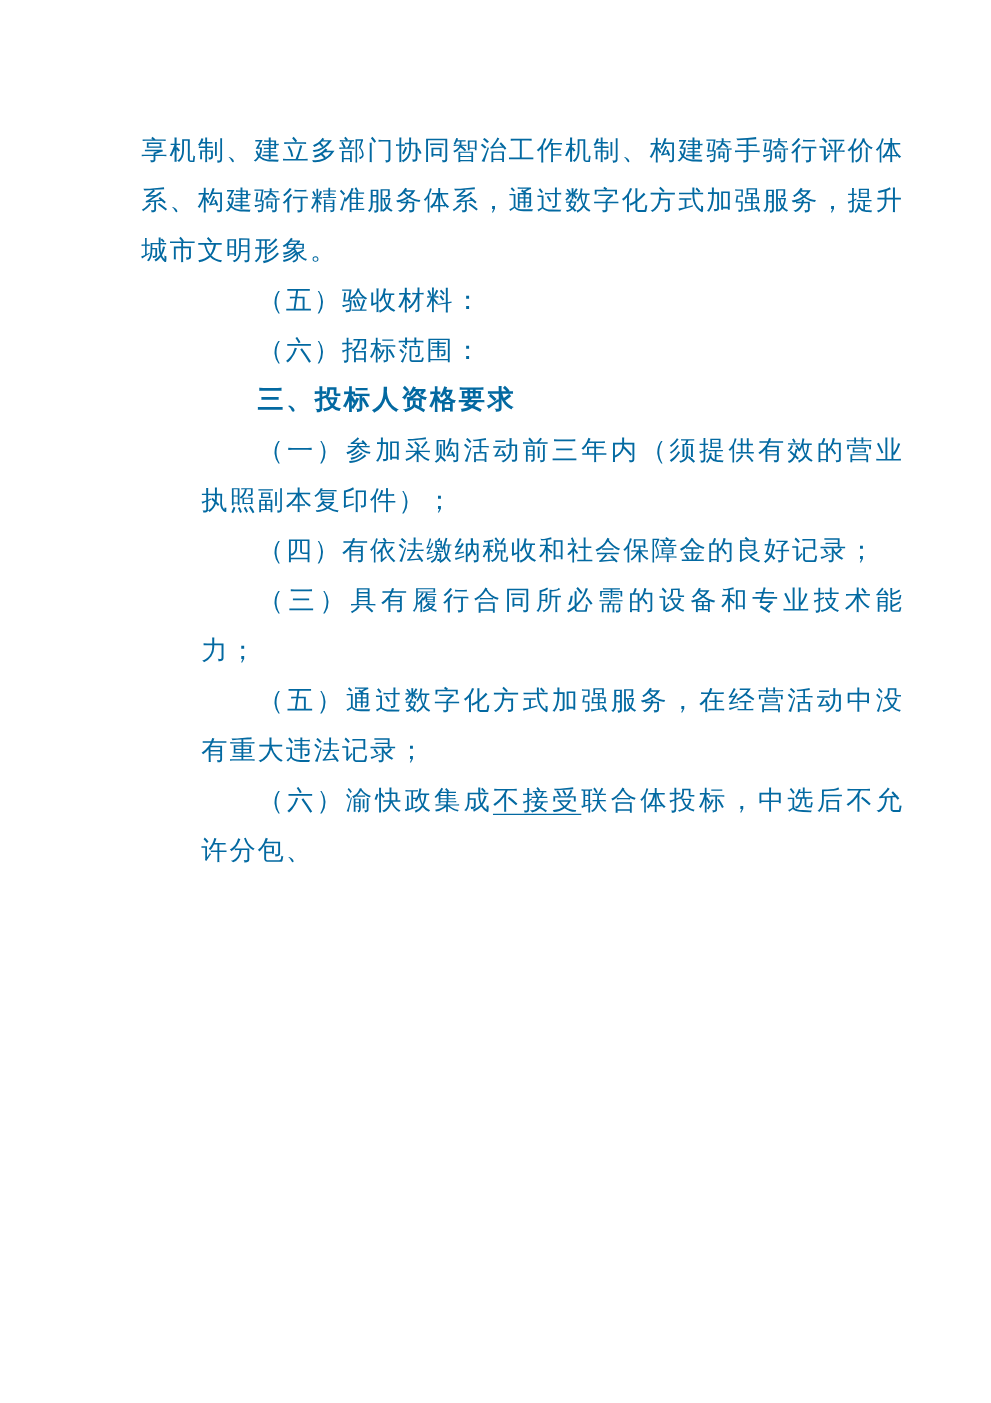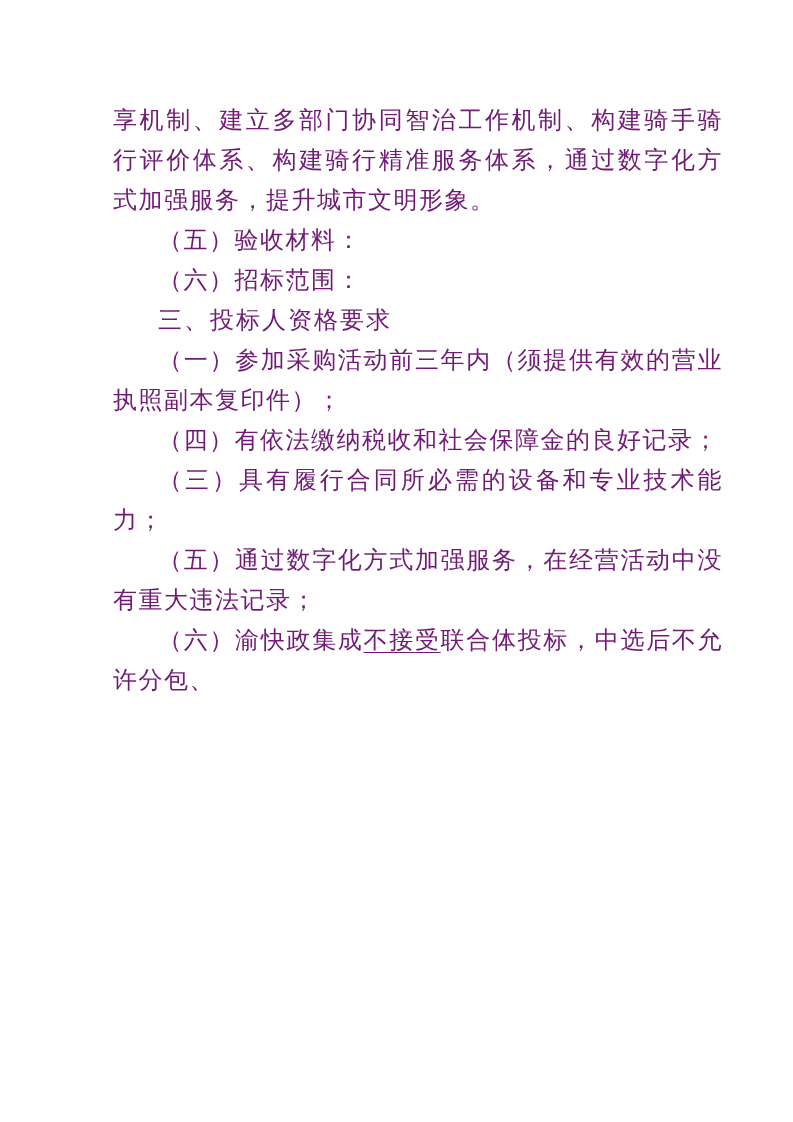--- a/index.html
+++ b/index.html
@@ -9,38 +9,39 @@
   }
   .page {
     position: relative;
     width: 793px;
     height: 1122px;
     box-sizing: border-box;
     background: #ffffff;
     padding: 100px 70px 0 113px;
     overflow: hidden;
     font-family: "Liberation Serif", "DejaVu Serif", serif;
-    font-size: 24px;
+    font-size: 21px;
     line-height: 40px;
     letter-spacing: 1.5px;
-    color: #701a75;
+    color: #0369a1;
   }
   .para {
     margin: 0;
     text-align: justify;
     text-justify: inter-character;
     word-break: break-all;
     overflow-wrap: break-word;
   }
   .para.indent {
     text-indent: 45px;
+    margin-left: 48px;
   }
   .para.heading {
     font-family: "Liberation Sans", "DejaVu Sans", sans-serif;
-    font-weight: normal;
+    font-weight: bold;
     letter-spacing: 2px;
   }
   .u {
     text-decoration: underline;
     text-underline-offset: 4px;
     text-decoration-thickness: 1px;
   }
 </style>
 </head>
 <body>

